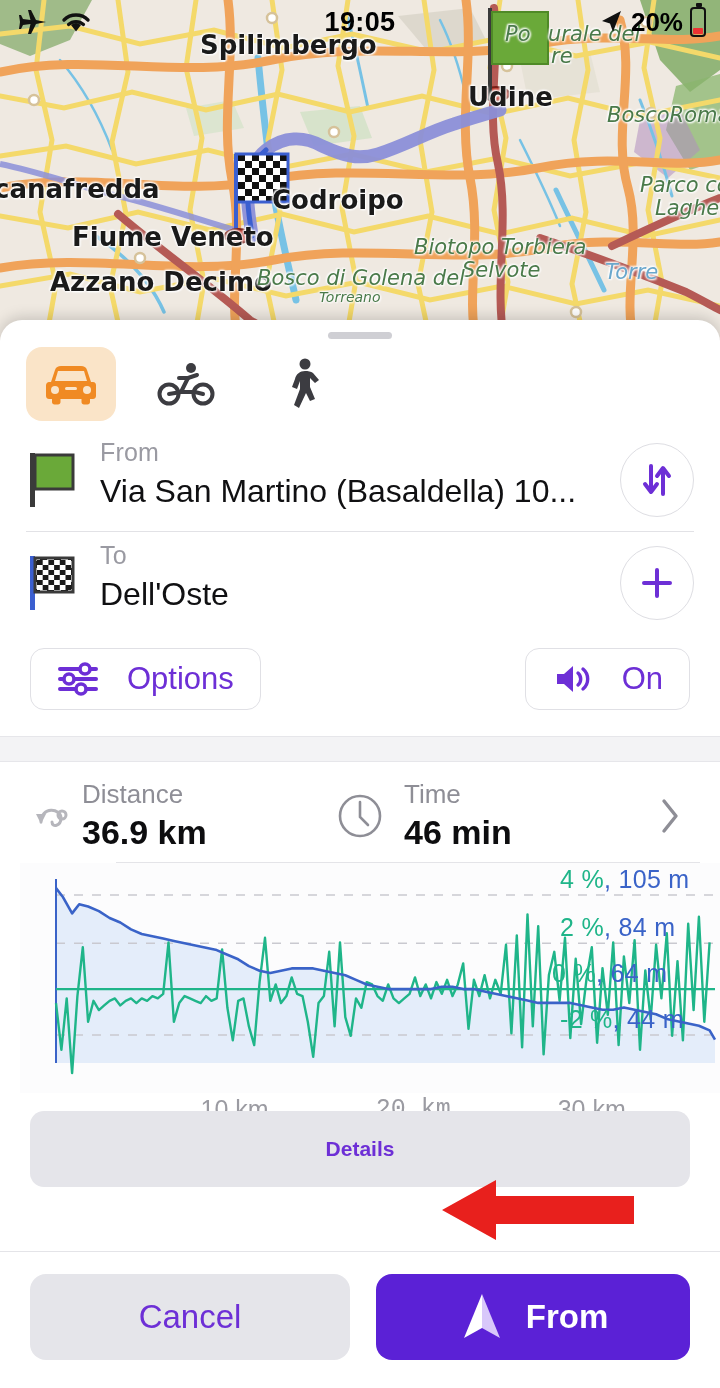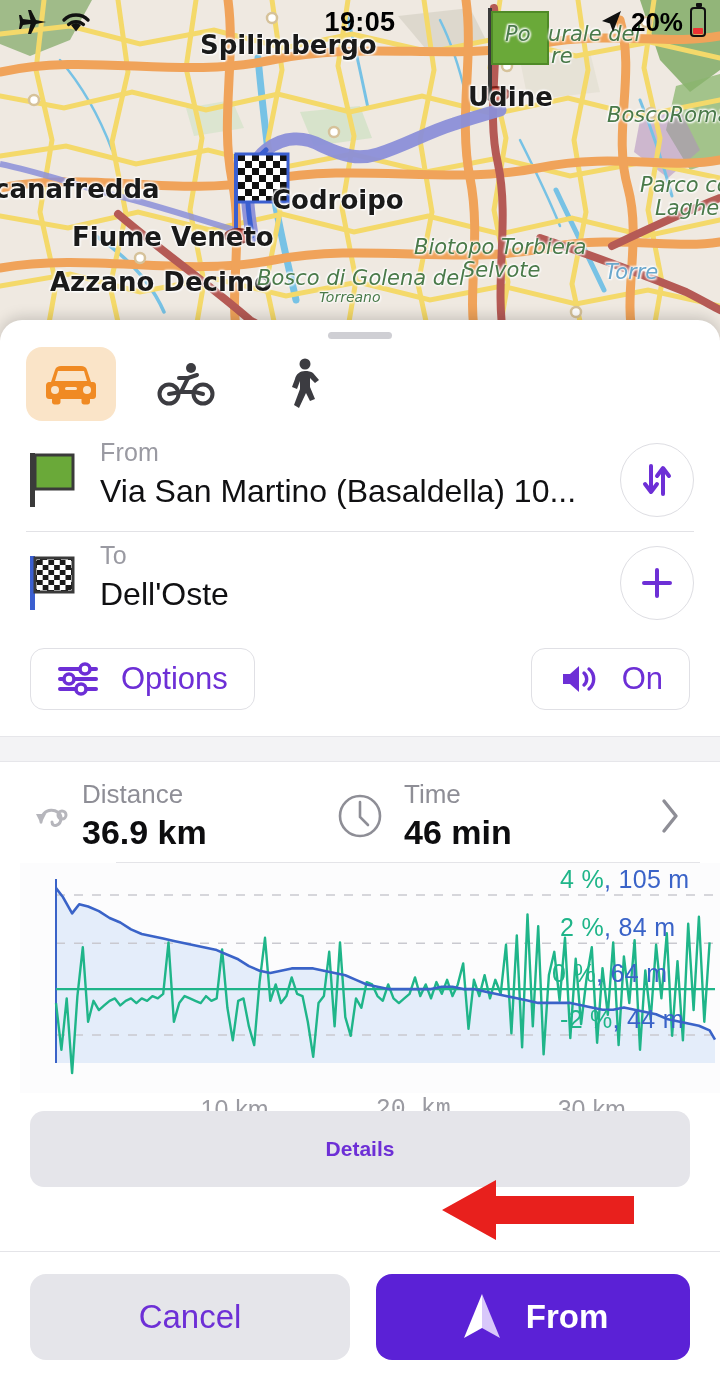--- a/index.html
+++ b/index.html
@@ -107,21 +107,21 @@
     flex: 0 0 74px; margin-top: 6px; cursor: pointer;
   }
 
   
   #options-row {
     display: flex; align-items: center; justify-content: space-between;
     padding: 28px 30px 26px;
   }
   .pill-btn {
     height: 62px; border: 1.5px solid #e0e0e5; border-radius: 14px;
-    background: #fff; display: flex; align-items: center; gap: 22px;
+    background: #fff; display: flex; align-items: center; gap: 28px;
     padding: 0 26px; cursor: pointer;
   }
   .pill-btn .pill-label {
     font-size: 31px; color: #6d2fd6; font-weight: 500;
   }
 
   #band { height: 26px; background: #f3f3f5; border-top: 1px solid #e6e6ea; border-bottom: 1px solid #e6e6ea; }
 
   
   #route-card { padding: 18px 20px 0; }

